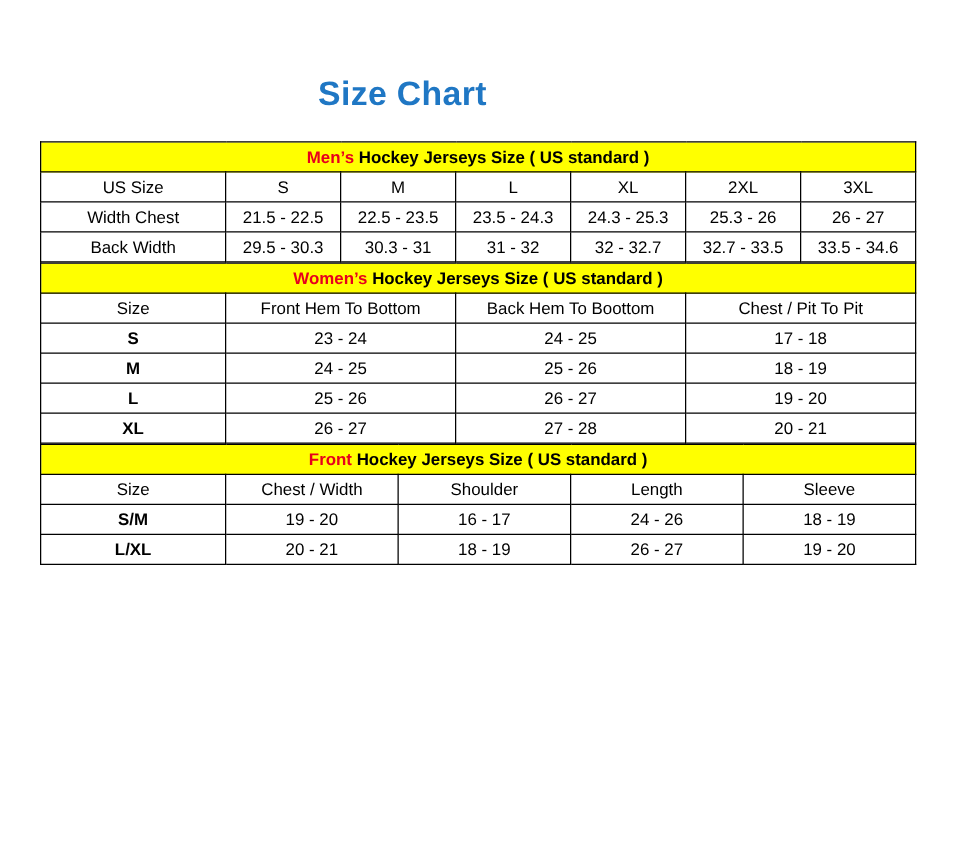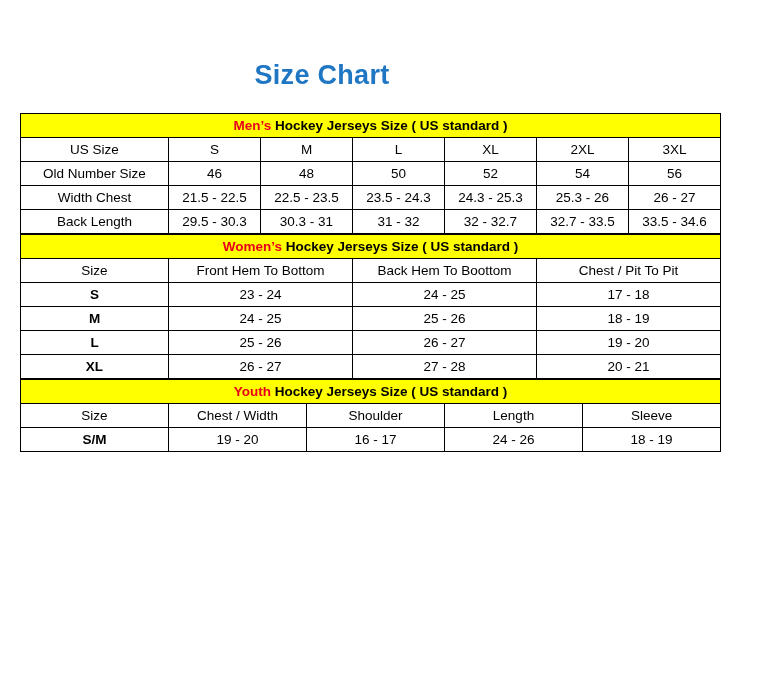--- a/index.html
+++ b/index.html
@@ -23,21 +23,21 @@
   .title {
     text-align: center;
     color: #1f77c4;
     font-size: 27px;
     font-weight: bold;
     letter-spacing: 0.3px;
     padding-top: 62px;
     line-height: 1;
   }
   .chart-wrap {
-    margin: 24px 38px 0 20px;
+    margin: 24px 38px 0 32px;
   }
   table.size-table {
     border-collapse: collapse;
     width: 700px;
     table-layout: fixed;
   }
   table.size-table td {
     border: 1px solid #000000;
     height: 24px;
     font-size: 13.5px;
@@ -102,39 +102,30 @@
         <tr>
           <td class="hdr">US Size</td>
           <td class="hdr">S</td>
           <td class="hdr">M</td>
           <td class="hdr">L</td>
           <td class="hdr">XL</td>
           <td class="hdr">2XL</td>
           <td class="hdr">3XL</td>
         </tr>
         <tr>
-          <td class="rowlabel">Old Number Size</td>
-          <td>46</td>
-          <td>48</td>
-          <td>50</td>
-          <td>52</td>
-          <td>54</td>
-          <td>56</td>
-        </tr>
-        <tr>
           <td class="rowlabel">Width Chest</td>
           <td>21.5 - 22.5</td>
           <td>22.5 - 23.5</td>
           <td>23.5 - 24.3</td>
           <td>24.3 - 25.3</td>
           <td>25.3 - 26</td>
           <td>26 - 27</td>
         </tr>
         <tr>
-          <td class="rowlabel">Back Length</td>
+          <td class="rowlabel">Back Width</td>
           <td>29.5 - 30.3</td>
           <td>30.3 - 31</td>
           <td>31 - 32</td>
           <td>32 - 32.7</td>
           <td>32.7 - 33.5</td>
           <td>33.5 - 34.6</td>
         </tr>
       </tbody>
     </table>
 
@@ -185,33 +176,40 @@
     <table class="size-table youth">
       <colgroup>
         <col class="c0">
           <col class="cy">
           <col class="cy">
           <col class="cy">
           <col class="cy">
       </colgroup>
       <tbody>
         <tr>
-          <td class="band" colspan="5"><span class="accent">Youth</span><span> Hockey Jerseys Size ( US standard )</span></td>
+          <td class="band" colspan="5"><span class="accent">Front</span><span> Hockey Jerseys Size ( US standard )</span></td>
         </tr>
         <tr>
           <td class="hdr">Size</td>
           <td class="hdr">Chest / Width</td>
           <td class="hdr">Shoulder</td>
           <td class="hdr">Length</td>
           <td class="hdr">Sleeve</td>
         </tr>
         <tr>
           <td class="bold">S/M</td>
           <td>19 - 20</td>
           <td>16 - 17</td>
           <td>24 - 26</td>
           <td>18 - 19</td>
         </tr>
+        <tr>
+          <td class="bold">L/XL</td>
+          <td>20 - 21</td>
+          <td>18 - 19</td>
+          <td>26 - 27</td>
+          <td>19 - 20</td>
+        </tr>
       </tbody>
     </table>
 
   </div>
 </div>
 
 </body></html>

